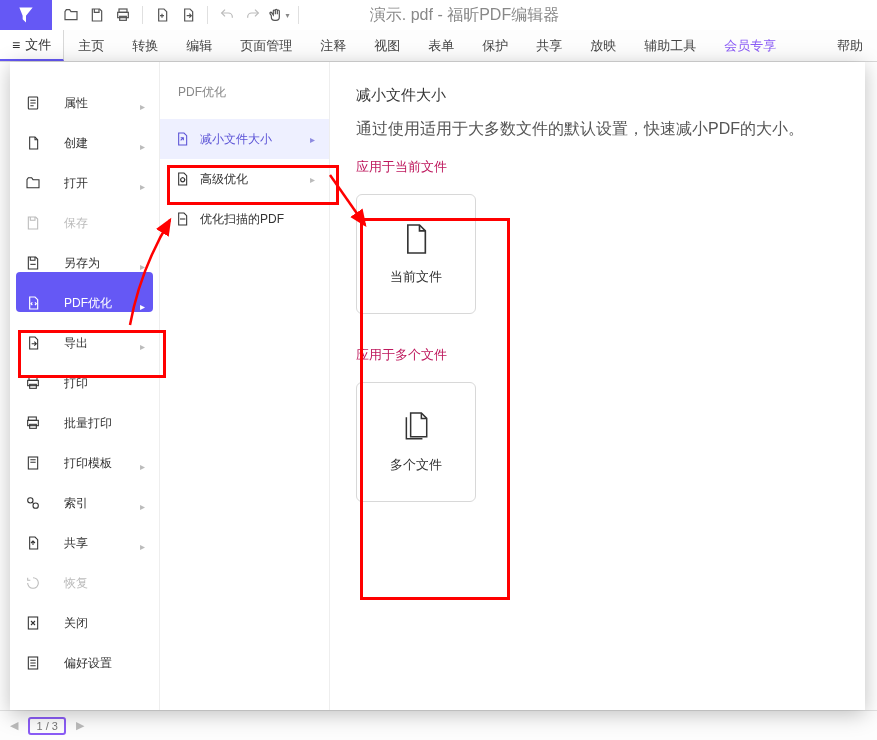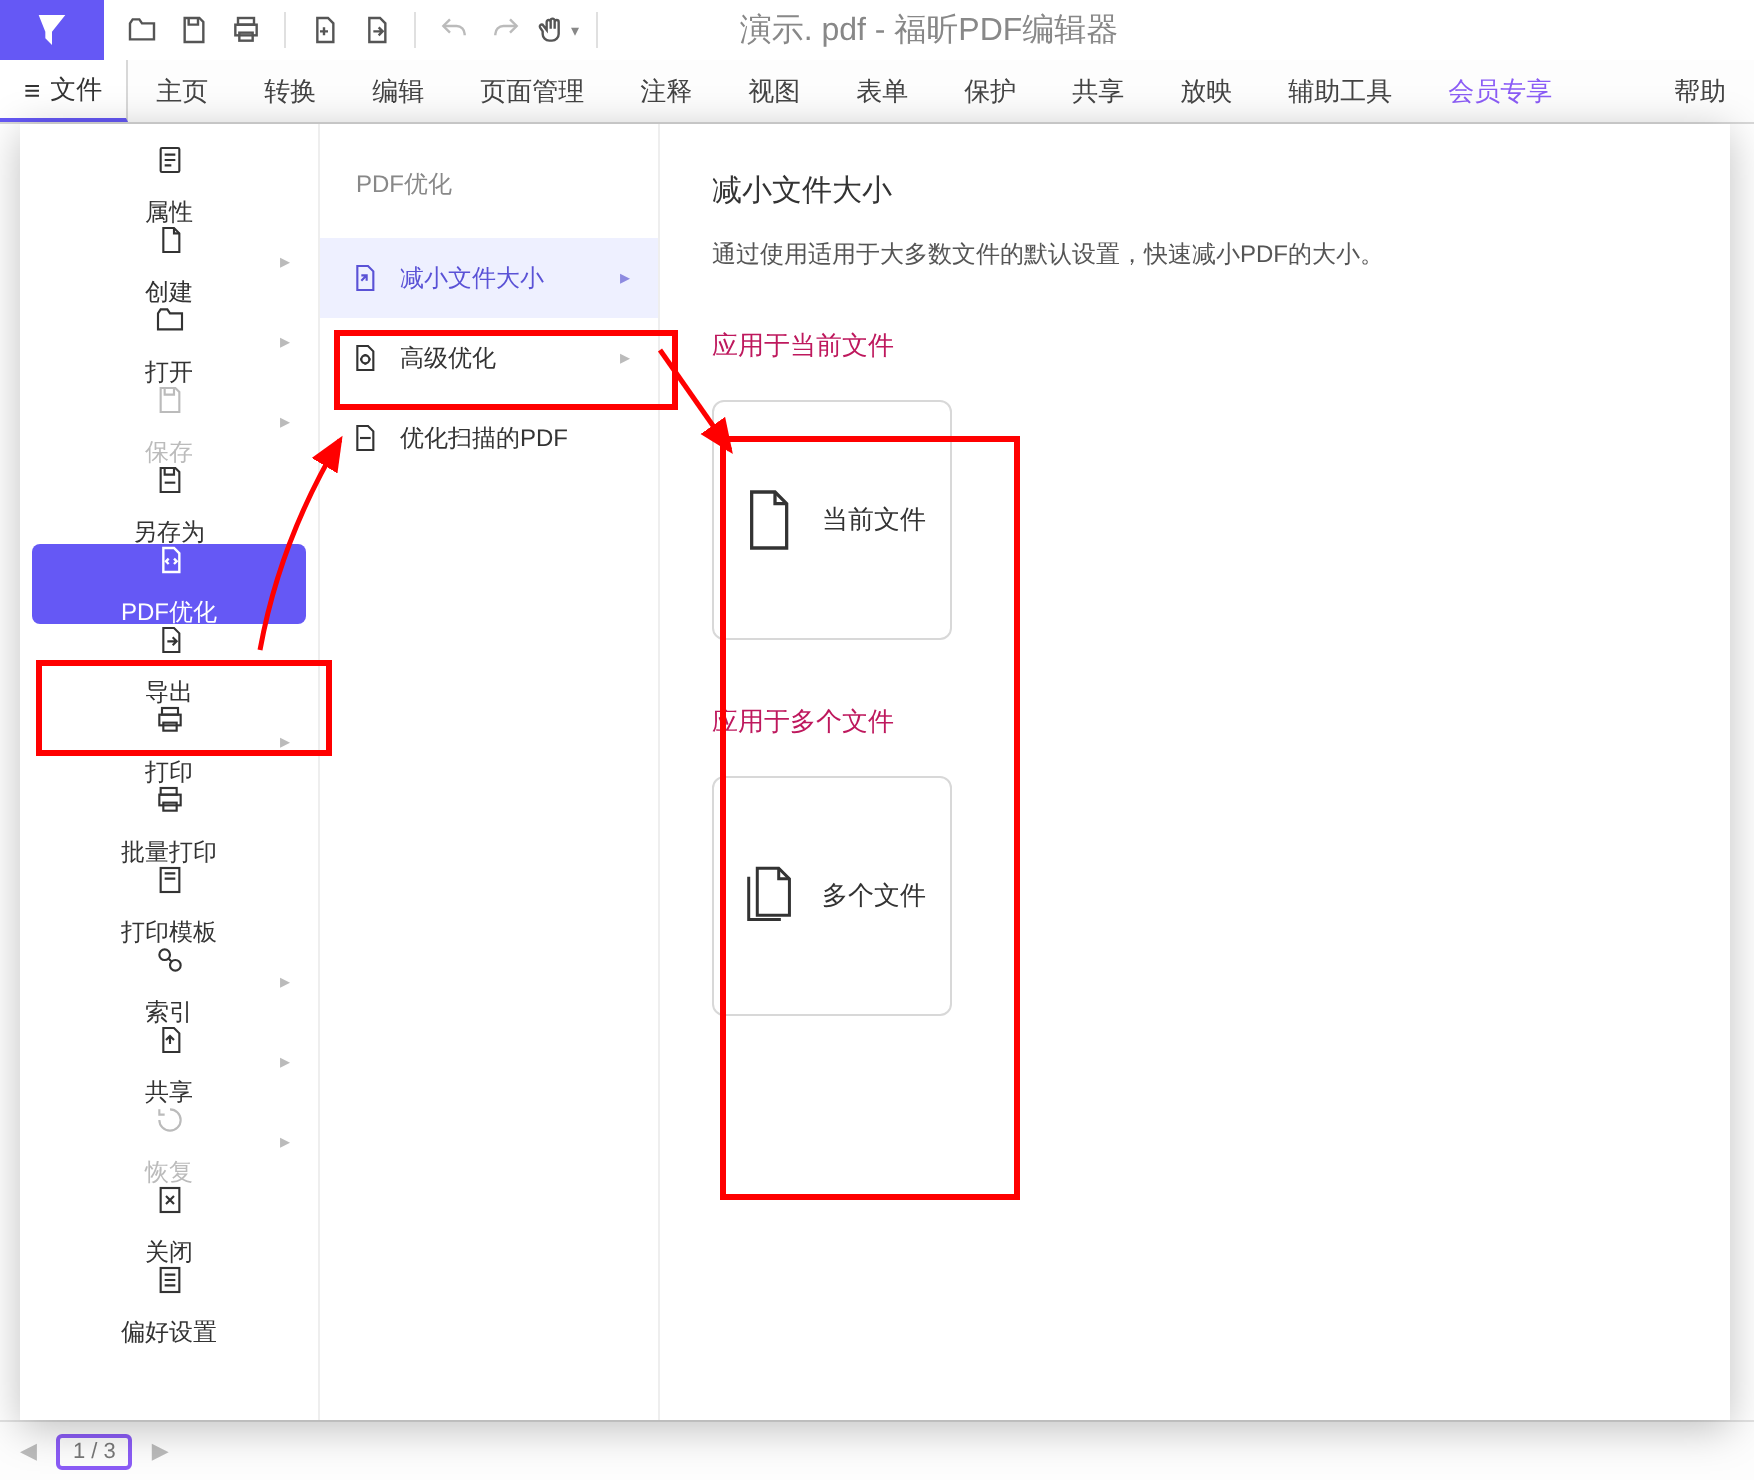--- a/index.html
+++ b/index.html
@@ -19,39 +19,39 @@
   .tabstrip { height: 32px; border-bottom: 1px solid #d8d8d8; display:flex; align-items:stretch; font-size: 13px; color:#333; background: #fdfdfd; }
   .file-tab { display:flex; align-items:center; padding: 0 12px; background:#fff; color:#333; gap:5px; border-right:1px solid #d8d8d8; border-bottom:2px solid #6558f5; }
   .menu-icon { font-size: 14px; }
   .tab { display:flex; align-items:center; padding: 0 14px; cursor:default; color:#444; }
   .tab.vip { color:#8b5cf6; }
   .tabstrip-spacer { flex:1; }
 
   
   .backstage { position:absolute; top:62px; left:10px; right:12px; bottom:30px; background:#fff; box-shadow: 0 4px 20px rgba(0,0,0,.25); display:flex; z-index:10; }
   .col1 { width: 150px; border-right:1px solid #eee; padding:10px 0; }
-  .col1 .item { height:40px; display:flex; align-items:center; padding:0 14px; gap:10px; color:#333; position:relative;flex-direction:column; }
+  .col1 .item { height:40px; display:flex; align-items:flex-end; padding:0 14px; gap:22px; color:#333; position:relative; }
   .col1 .item .chev { margin-left:auto; color:#bbb; font-size:10px; }
   .col1 .item.selected { background:#6558f5; color:#fff; border-radius:4px; margin:0 6px; padding:0 8px; }
   .col1 .item.selected .chev { color:#fff; }
   .col1 .item.disabled { color:#bbb; }
   .col1 .icn { width:18px; height:18px; display:flex; align-items:center; justify-content:center; color:inherit; }
 
   .col2 { width: 170px; border-right:1px solid #eee; padding:10px 0; }
   .col2 .heading { padding:12px 18px 18px; color:#888; font-size:12px; }
   .col2 .sub { height:40px; display:flex; align-items:center; padding:0 14px; gap:10px; color:#333; position:relative; }
   .col2 .sub.active { background:#eef0ff; color:#5a52d6; }
   .col2 .sub .chev { margin-left:auto; color:#bbb; font-size:10px; }
   .col2 .sub.active .chev { color:#8d8ae0; }
 
   .col3 { flex:1; padding: 24px 26px; }
   .col3 h2 { font-size: 15px; font-weight: 500; margin-bottom: 14px; color:#333; }
-  .col3 .desc { font-size: 12px; color:#555; margin-bottom: 28px; }
+  .col3 .desc { font-size: 16px; color:#555; margin-bottom: 18px; }
   .col3 .section-label { font-size: 13px; color:#be185d; margin-bottom: 18px; }
-  .card { width: 120px; height: 120px; border:1px solid #d8d8d8; border-radius:6px; display:flex; flex-direction:row; align-items:center; justify-content:center; gap:12px; color:#333; }
+  .card { width: 120px; height: 120px; border:1px solid #d8d8d8; border-radius:6px; display:flex; flex-direction:column; align-items:center; justify-content:center; gap:12px; color:#333; }
   .card .card-icn { width:30px; height:34px; display:flex; align-items:center; justify-content:center; }
   .card .card-label { font-size: 13px; }
 
   
   .hl { position:absolute; border:3px solid #ff0000; pointer-events:none; z-index:50; }
 
   
   .arrow { position:absolute; z-index:49; pointer-events:none; }
 
   

